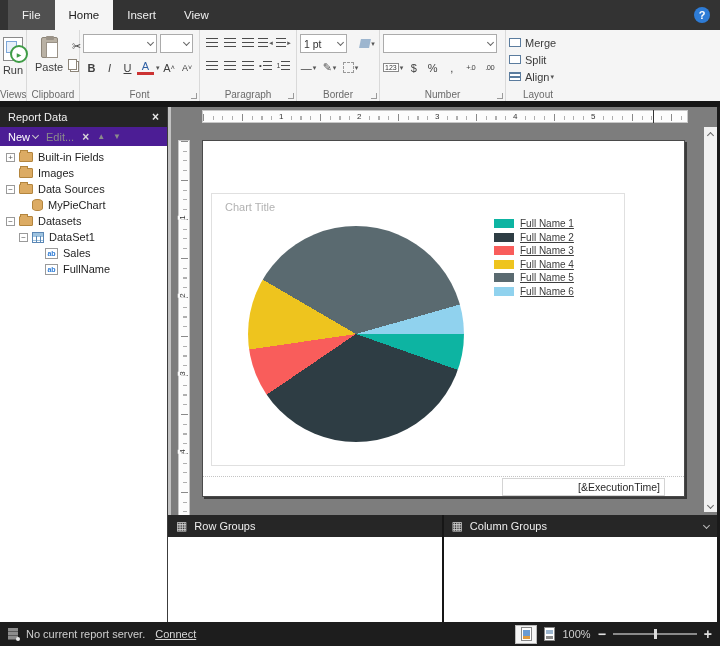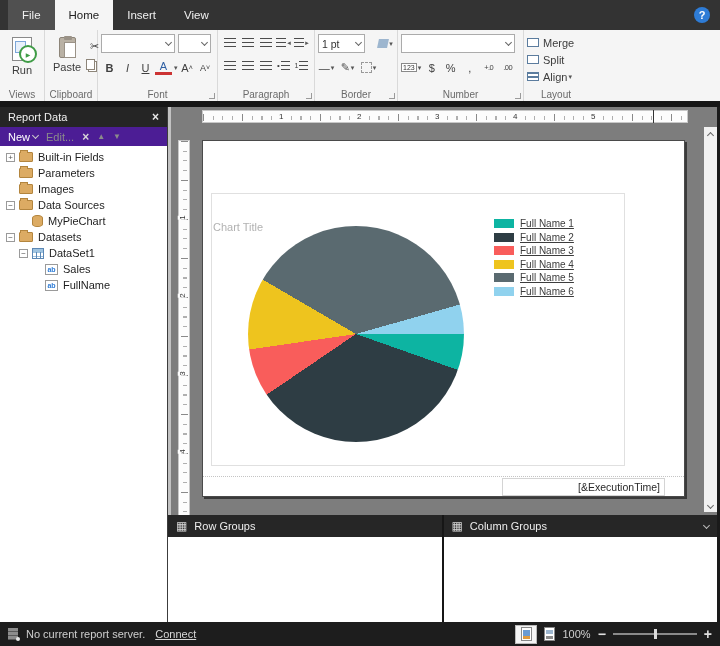--- a/index.html
+++ b/index.html
@@ -103,21 +103,21 @@
                repeating-linear-gradient(to bottom,#8a8a8a 0 1px,transparent 1px 39px),
                repeating-linear-gradient(to bottom,#b0b0b0 0 1px,transparent 1px 9.75px);
              background-size:7px 100%,4px 100%; background-position:2px 0,4px 0; background-repeat:no-repeat; }
   .v-num { position:absolute; left:1px; font-size:8px; color:#333; transform:rotate(-90deg); background:#fdfdfd; }
   .page { position:absolute; left:34px; top:33px; width:483px; height:357px; background:#fff;
           border:1px solid #4a4a4a; box-shadow:2px 2px 0 0 #3a3a3a; }
   .title-box { position:absolute; left:6px; top:5px; width:437px; height:45px; border:1px solid #d8d8d8;
                display:flex; align-items:center; padding-left:7px; font-size:27px; color:#9a9a9a;
                letter-spacing:0.5px; }
   .chart-box { position:absolute; left:8px; top:52px; width:414px; height:273px; border:1px solid #e0e0e0; }
-  .chart-title { position:absolute; left:1px; top:7px; font-size:11px; color:#b2b2b2;margin-top:20px; }
+  .chart-title { position:absolute; left:13px; top:7px; font-size:11px; color:#b2b2b2; }
   .pie { position:absolute; left:36px; top:32px; width:216px; height:216px; border-radius:50%; }
   .legend { position:absolute; left:282px; top:23px; }
   .lg-row { display:flex; align-items:center; height:13.5px; }
   .lg-swatch { width:20px; height:9px; margin-right:6px; flex:none; }
   .lg-label { font-size:10px; color:#3c3c3c; white-space:nowrap;text-decoration:underline; }
   .footer-line { position:absolute; left:0; right:0; top:335px; border-top:1px dotted #c4c4c4; }
   .footer-box { position:absolute; left:299px; top:337px; width:163px; height:18px; border:1px solid #d4d4d4;
                 display:flex; align-items:center; justify-content:flex-end; padding-right:4px;
                 font-size:10.5px; color:#2a2a2a; }
   .scrollbar { position:absolute; right:0; top:20px; bottom:3px; width:13px; background:#f1f1f1;
@@ -162,21 +162,21 @@
 
   <div class="titlebar">
     <div class="tab file">File</div>
     <div class="tab active">Home</div>
     <div class="tab">Insert</div>
     <div class="tab">View</div>
     <div class="help-btn">?</div>
   </div>
 
   <div class="ribbon">
-    <div class="grp" style="width:45px">
+    <div class="grp" style="width:27px">
       <div class="bigbtn">
         <span class="run-ico"></span>
         <span class="cap">Run</span>
       </div>
       <div class="grp-label">Views</div>
     </div>
 
     <div class="grp" style="width:53px; display:flex;">
       <div class="bigbtn">
         <span class="paste-ico"></span>
@@ -338,25 +338,20 @@
         <span class="lp-edit">Edit...</span>
         <span class="lp-del">×</span>
         <span class="lp-arrow">▲</span>
         <span class="lp-arrow">▼</span>
       </div>
       <div class="tree" id="tree">
           <div class="trow" style="padding-left: 6px;">
             <span class="texp">+</span>
             <span class="ico ico-folder"></span>
             <span>Built-in Fields</span>
-          </div>
-          <div class="trow" style="padding-left: 6px;">
-            <span class="tspacer"></span>
-            <span class="ico ico-folder"></span>
-            <span>Parameters</span>
           </div>
           <div class="trow" style="padding-left: 6px;">
             <span class="tspacer"></span>
             <span class="ico ico-folder"></span>
             <span>Images</span>
           </div>
           <div class="trow" style="padding-left: 6px;">
             <span class="texp">−</span>
             <span class="ico ico-folder"></span>
             <span>Data Sources</span>

